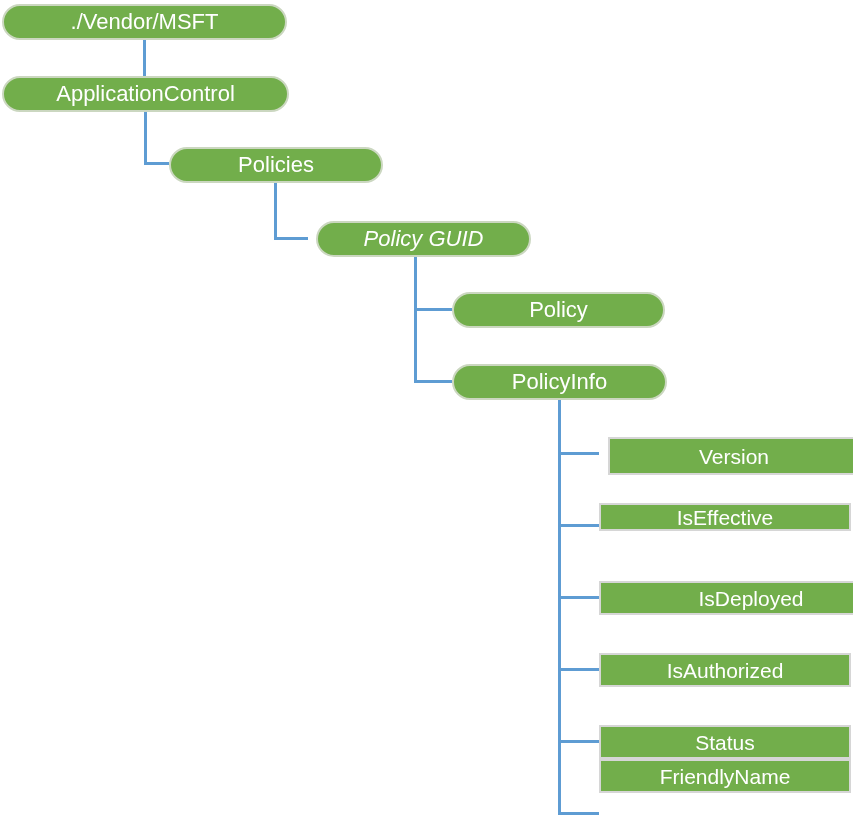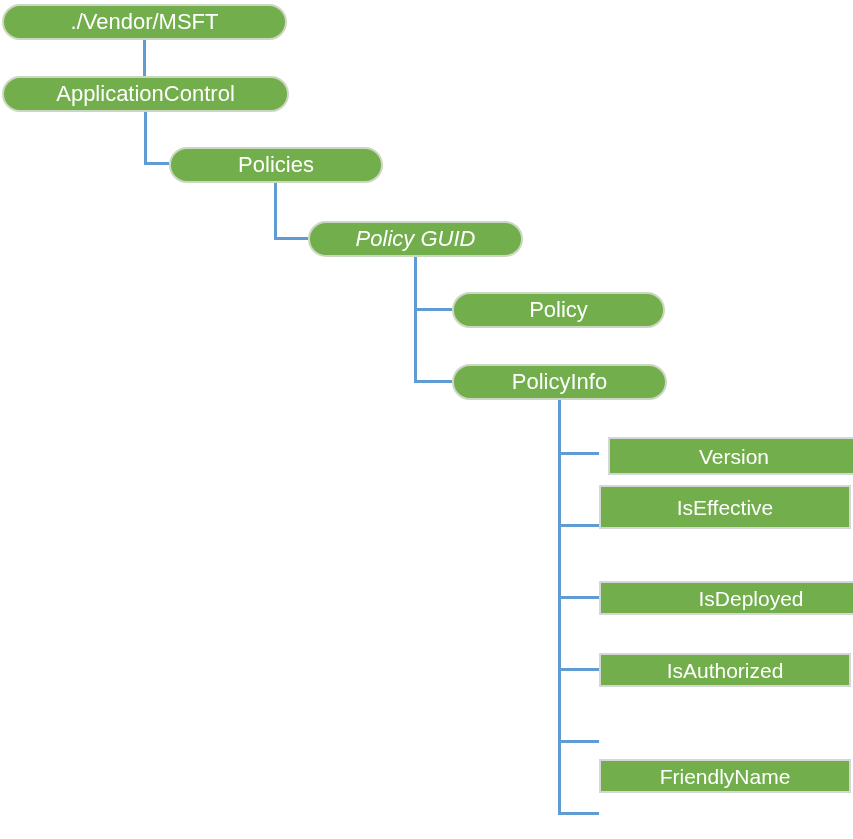--- a/index.html
+++ b/index.html
@@ -36,25 +36,25 @@
   }
   .italic { font-style: italic; }
   .line {
     position: absolute;
     background: var(--connector, #5E9CD3);
   }
   
   .n0  { left: 2px;   top: 4px;   width: 285px; height: 36px; }
   .n1  { left: 2px;   top: 76px;  width: 287px; height: 36px; }
   .n2  { left: 169px; top: 147px; width: 214px; height: 36px; }
-  .n3  { left: 308px; top: 221px; width: 215px; height: 36px; font-style: italic; }
+  .n3  { left: 316px; top: 221px; width: 215px; height: 36px; font-style: italic; }
   .n4  { left: 452px; top: 292px; width: 213px; height: 36px; }
   .n5  { left: 452px; top: 364px; width: 215px; height: 36px; }
   .n6  { left: 608px; top: 437px; width: 252px; height: 38px; }
-  .n7  { left: 599px; top: 485px; width: 252px; height: 44px; }
+  .n7  { left: 599px; top: 503px; width: 252px; height: 28px; }
   .n8  { left: 599px; top: 581px; width: 304px; height: 34px; }
   .n9  { left: 599px; top: 653px; width: 252px; height: 34px; }
   .n10 { left: 599px; top: 725px; width: 252px; height: 34px; }
   .n11 { left: 599px; top: 759px; width: 252px; height: 34px; }
   
   .l1   { left: 143px; top: 40px;  width: 3px;  height: 36px; }
   .l2v  { left: 144px; top: 112px; width: 3px;  height: 53px; }
   .l2h  { left: 144px; top: 162px; width: 25px; height: 3px; }
   .l3v  { left: 274px; top: 183px; width: 3px;  height: 57px; }
   .l3h  { left: 274px; top: 237px; width: 34px; height: 3px; }
@@ -93,15 +93,16 @@
   <div class="node pill n0">./Vendor/MSFT</div>
   <div class="node pill n1">ApplicationControl</div>
   <div class="node pill n2">Policies</div>
   <div class="node pill italic n3">Policy GUID</div>
   <div class="node pill n4">Policy</div>
   <div class="node pill n5">PolicyInfo</div>
   <div class="node rect n6">Version</div>
   <div class="node rect n7">IsEffective</div>
   <div class="node rect n8">IsDeployed</div>
   <div class="node rect n9">IsAuthorized</div>
+  <div class="node rect n10">Status</div>
   <div class="node rect n11">FriendlyName</div>
 
 </div>
 
 </body></html>

